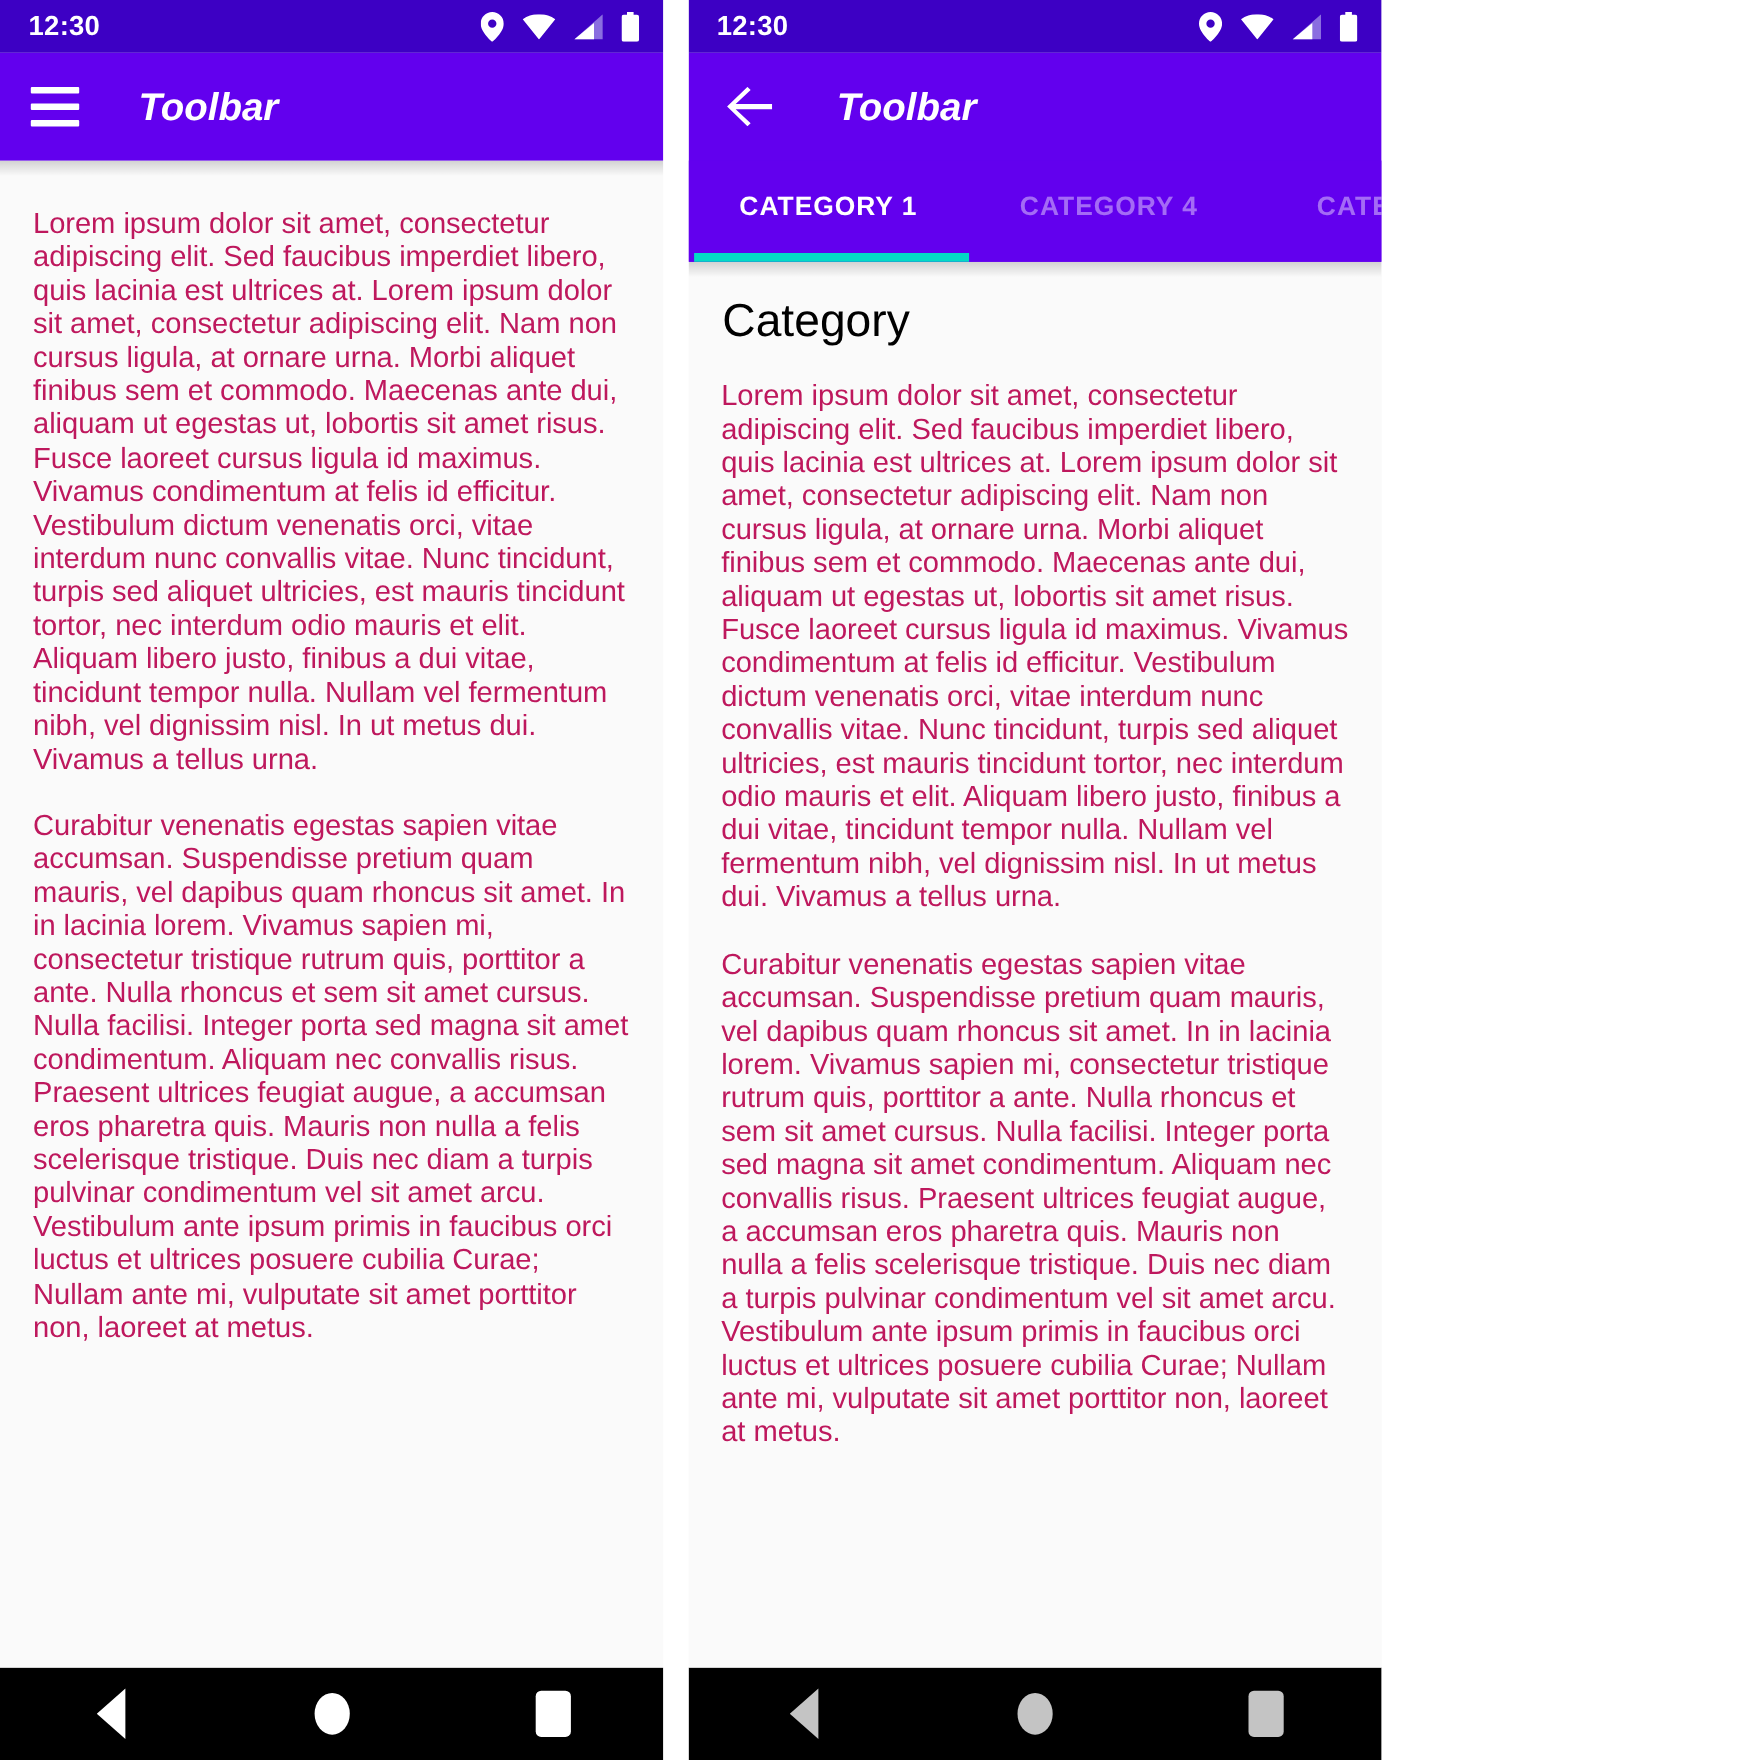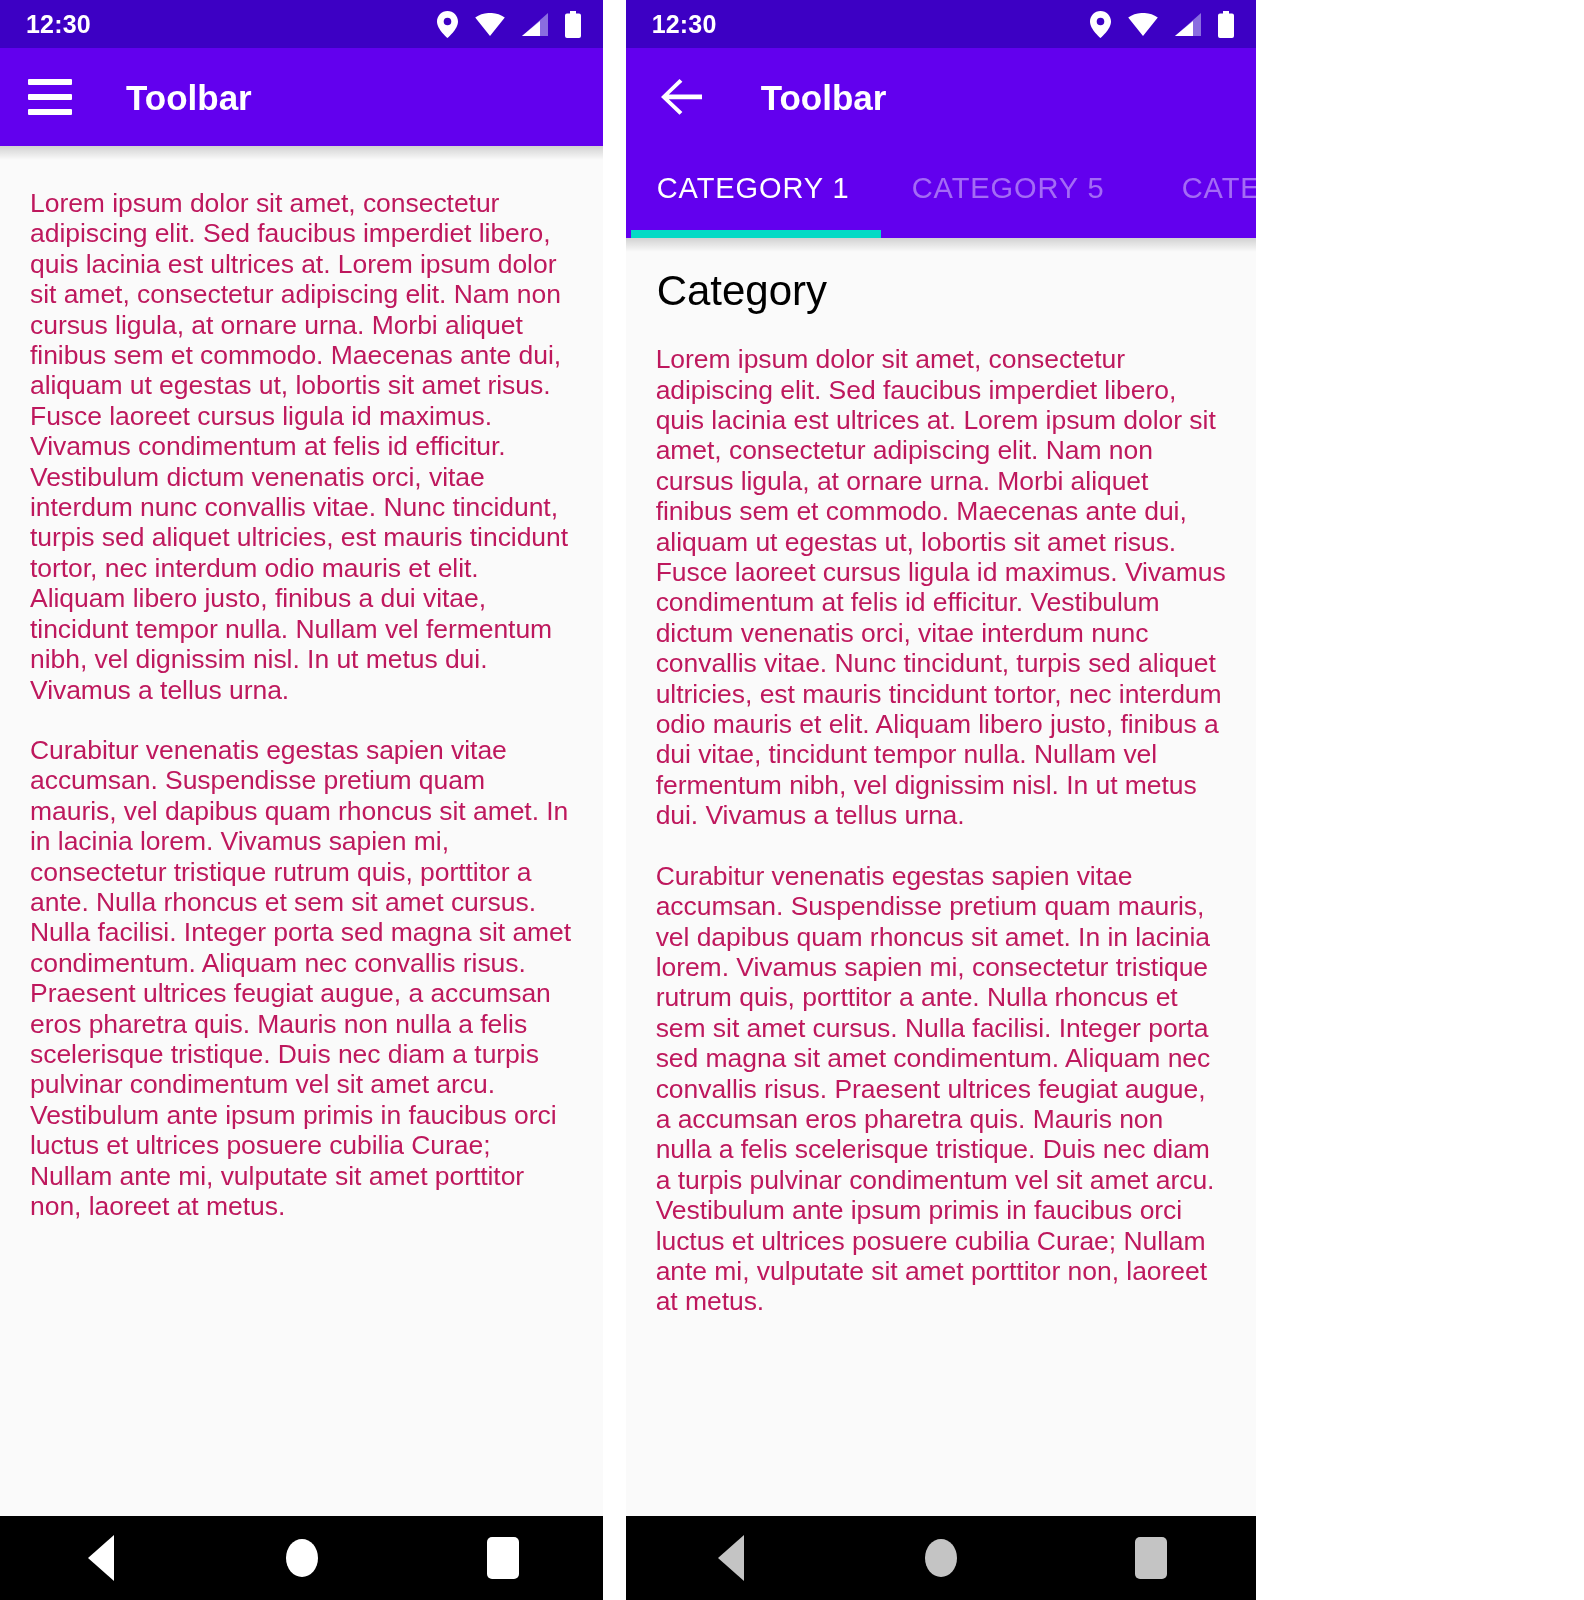--- a/index.html
+++ b/index.html
@@ -57,20 +57,21 @@
     background:#6200ee;
     flex:0 0 auto;
     position:relative;
     z-index:3;
   }
   .toolbar-row {
     height:98px;
     display:flex;
     align-items:center;
     padding-left:28px;
+    font-style:italic;
   }
   .toolbar-title {
     color:#ffffff;
     font-size:35px;
     font-weight:bold;
     line-height:1;
     margin-left:48px;
   }
   .toolbar-right .toolbar-title { margin-left:55px; }
 
@@ -104,22 +105,22 @@
     align-items:flex-end;
     height:92px;
     position:relative;
   }
   .tab {
     flex:0 0 auto;
     height:92px;
     display:flex;
     align-items:center;
     justify-content:center;
-    font-size:29px;
-    font-weight:normal;
+    font-size:24px;
+    font-weight:bold;
     letter-spacing:0.9px;
     cursor:pointer;
     color:rgba(255,255,255,0.42);
     padding-bottom:8px;
   }
   .tab.active { color:#ffffff; }
   .tab-1 { width:255px; }
   .tab-2 { width:255px; }
   .tab-3 { width:285px; }
   .tab-indicator {
@@ -304,21 +305,21 @@
         <div class="back-btn">
           <svg width="44" height="36" viewBox="0 0 44 36">
               <path d="M44 15.5H10.8L24.4 2.8 21.5 0 3 17.9l18.5 17.9 2.9-2.8-13.6-12.7H44z" fill="#fff"></path>
             </svg>
         </div>
         <div class="toolbar-title">Toolbar</div>
       </div>
 
       <div class="tab-bar">
         <div class="tab tab-1 active">CATEGORY 1</div>
-        <div class="tab tab-2">CATEGORY 5</div>
+        <div class="tab tab-2">CATEGORY 4</div>
         <div class="tab tab-3">CATEGORY 1</div>
         <div class="tab-indicator"></div>
       </div>
     </div>
     <div class="appbar-shadow"></div>
 
     <div class="content content-right">
       <h1 class="heading">Category</h1>
       <p class="body-text">Lorem ipsum dolor sit amet, consectetur adipiscing elit. Sed faucibus imperdiet libero, quis lacinia est ultrices at. Lorem ipsum dolor sit amet, consectetur adipiscing elit. Nam non cursus ligula, at ornare urna. Morbi aliquet finibus sem et commodo. Maecenas ante dui, aliquam ut egestas ut, lobortis sit amet risus. Fusce laoreet cursus ligula id maximus. Vivamus condimentum at felis id efficitur. Vestibulum dictum venenatis orci, vitae interdum nunc convallis vitae. Nunc tincidunt, turpis sed aliquet ultricies, est mauris tincidunt tortor, nec interdum odio mauris et elit. Aliquam libero justo, finibus a dui vitae, tincidunt tempor nulla. Nullam vel fermentum nibh, vel dignissim nisl. In ut metus dui. Vivamus a tellus urna.</p>
       <p class="body-text">Curabitur venenatis egestas sapien vitae accumsan. Suspendisse pretium quam mauris, vel dapibus quam rhoncus sit amet. In in lacinia lorem. Vivamus sapien mi, consectetur tristique rutrum quis, porttitor a ante. Nulla rhoncus et sem sit amet cursus. Nulla facilisi. Integer porta sed magna sit amet condimentum. Aliquam nec convallis risus. Praesent ultrices feugiat augue, a accumsan eros pharetra quis. Mauris non nulla a felis scelerisque tristique. Duis nec diam a turpis pulvinar condimentum vel sit amet arcu. Vestibulum ante ipsum primis in faucibus orci luctus et ultrices posuere cubilia Curae; Nullam ante mi, vulputate sit amet porttitor non, laoreet at metus.</p>

